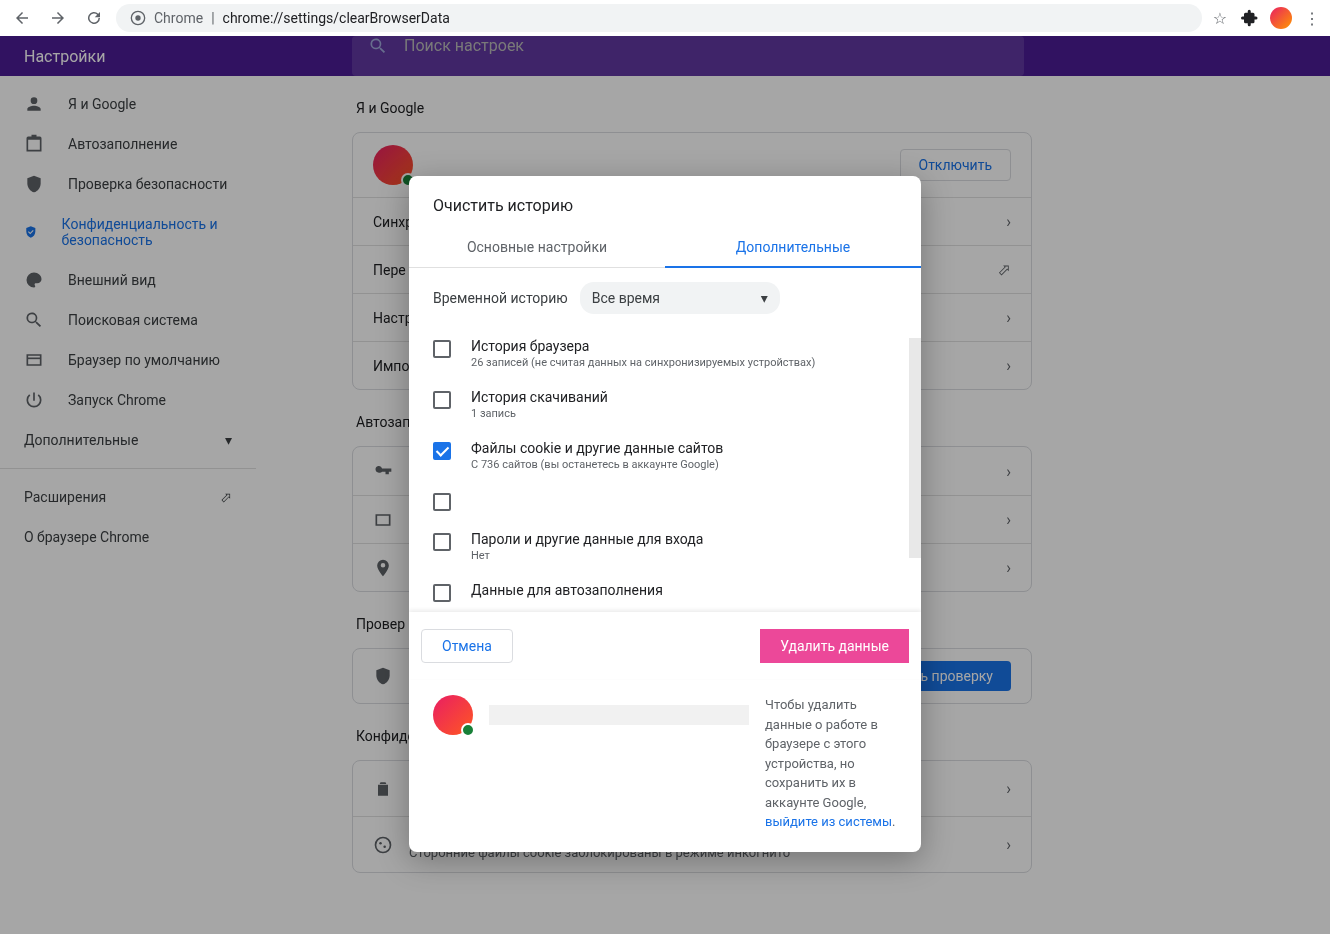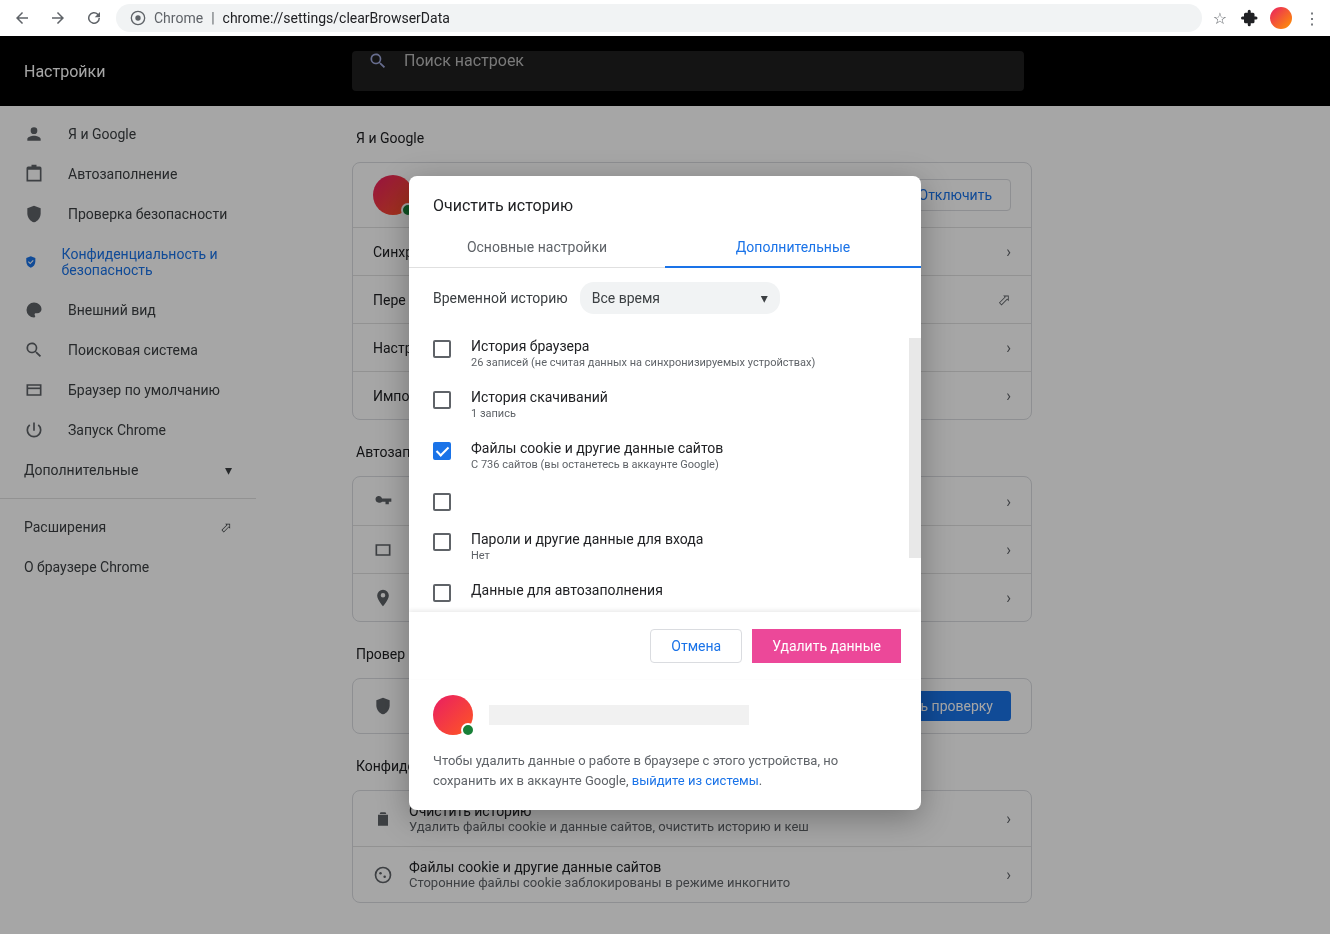--- a/index.html
+++ b/index.html
@@ -6,21 +6,21 @@
 body{background:#fff;width:1330px;height:934px;overflow:hidden;position:relative}
 .browser-bar{height:36px;display:flex;align-items:center;padding:0 8px;gap:8px;background:#fff}
 .nav-btn{width:28px;height:28px;display:flex;align-items:center;justify-content:center;color:#5f6368;border-radius:50%}
 .nav-btn svg{width:18px;height:18px;fill:#5f6368}
 .omnibox{flex:1;height:28px;background:#f1f3f4;border-radius:14px;display:flex;align-items:center;padding:0 14px;gap:8px;color:#5f6368;font-size:14px}
 .omnibox .url-main{color:#202124}
 .right-icons{display:flex;align-items:center;gap:10px}
 .icon-btn{width:20px;height:20px;display:flex;align-items:center;justify-content:center;color:#5f6368}
 .avatar-sm{width:22px;height:22px;border-radius:50%;background:linear-gradient(135deg,#e91e63,#ff9800)}
 .page{position:relative;height:898px;overflow:hidden}
-.header{height:70px;background:#000000;display:flex;align-items:center;color:#fff}
+.header{height:40px;background:#4c1d95;display:flex;align-items:center;color:#fff}
 .header-title{width:352px;padding-left:24px;font-size:16px}
 .search-box{margin-left:0;width:672px;height:40px;background:rgba(255,255,255,.12);border-radius:4px;display:flex;align-items:flex-start;padding:0 16px;gap:16px;color:#bbb}
 .search-box svg{width:20px;height:20px;fill:#9fa8da}
 .body{display:flex;height:856px}
 .sidebar{width:256px;padding:8px 0;font-size:14px;color:#3c4043}
 .side-item{height:40px;display:flex;align-items:center;padding:0 24px;gap:24px}
 .side-item.active{color:#1a73e8}
 .side-item svg{width:20px;height:20px;fill:#5f6368}
 .side-item.active svg{fill:#1a73e8}
 .side-sep{height:1px;background:#e0e0e0;margin:8px 0}
@@ -49,24 +49,24 @@
 .time-row{display:flex;align-items:center;padding:14px 24px;gap:12px;font-size:14px;color:#3c4043}
 .select{flex:0 0 200px;height:32px;background:#f1f3f4;border-radius:14px;display:flex;align-items:center;justify-content:space-between;padding:0 12px}
 .chk-list{max-height:290px;overflow-y:hidden;position:relative}
 .chk-item{display:flex;padding:10px 24px;gap:20px;align-items:flex-start}
 .chk{width:18px;height:18px;border:2px solid #5f6368;border-radius:2px;margin-top:2px;flex-shrink:0}
 .chk.checked{background:#1a73e8;border-color:#1a73e8;position:relative}
 .chk.checked::after{content:"";position:absolute;left:4px;top:0;width:5px;height:10px;border:solid #fff;border-width:0 2px 2px 0;transform:rotate(45deg)}
 .chk-title{font-size:14px;color:#202124}
 .chk-sub{font-size:11px;color:#5f6368;margin-top:2px}
 .scroll-ind{position:absolute;right:0;top:70px;width:12px;height:220px;background:#e8e8e8}
-.dlg-actions{display:flex;justify-content:flex-end;gap:10px;padding:16px 20px;border-top:1px solid transparent;box-shadow:0 -2px 4px rgba(0,0,0,.08)}
+.dlg-actions{display:flex;justify-content:space-between;gap:10px;padding:16px 12px;border-top:1px solid transparent;box-shadow:0 -2px 4px rgba(0,0,0,.08)}
 .btn-cancel{border:1px solid #dadce0;background:#fff;color:#1a73e8;padding:8px 20px;border-radius:4px;font-size:14px}
 .btn-primary{background:#ec4899;color:#fff;border:none;padding:8px 20px;border-radius:0;font-size:14px}
-.dlg-footer{padding:16px 24px 20px;display:flex;gap:16px;align-items:flex-start;flex-direction:column}
+.dlg-footer{padding:16px 24px 20px;display:flex;gap:16px;align-items:flex-start;flex-direction:row}
 .footer-row{display:flex;align-items:center;gap:16px;width:100%}
 .redact{height:20px;background:#f1f1f1;width:260px}
 .dlg-note{font-size:13px;color:#5f6368;line-height:1.5}
 .dlg-note a{color:#1a73e8;text-decoration:none}
 .badge-sync{position:absolute;right:-2px;bottom:-2px;width:14px;height:14px;border-radius:50%;background:#188038;border:2px solid #fff}
 .tall{height:56px}
 </style>
 </head>
 <body>
 

